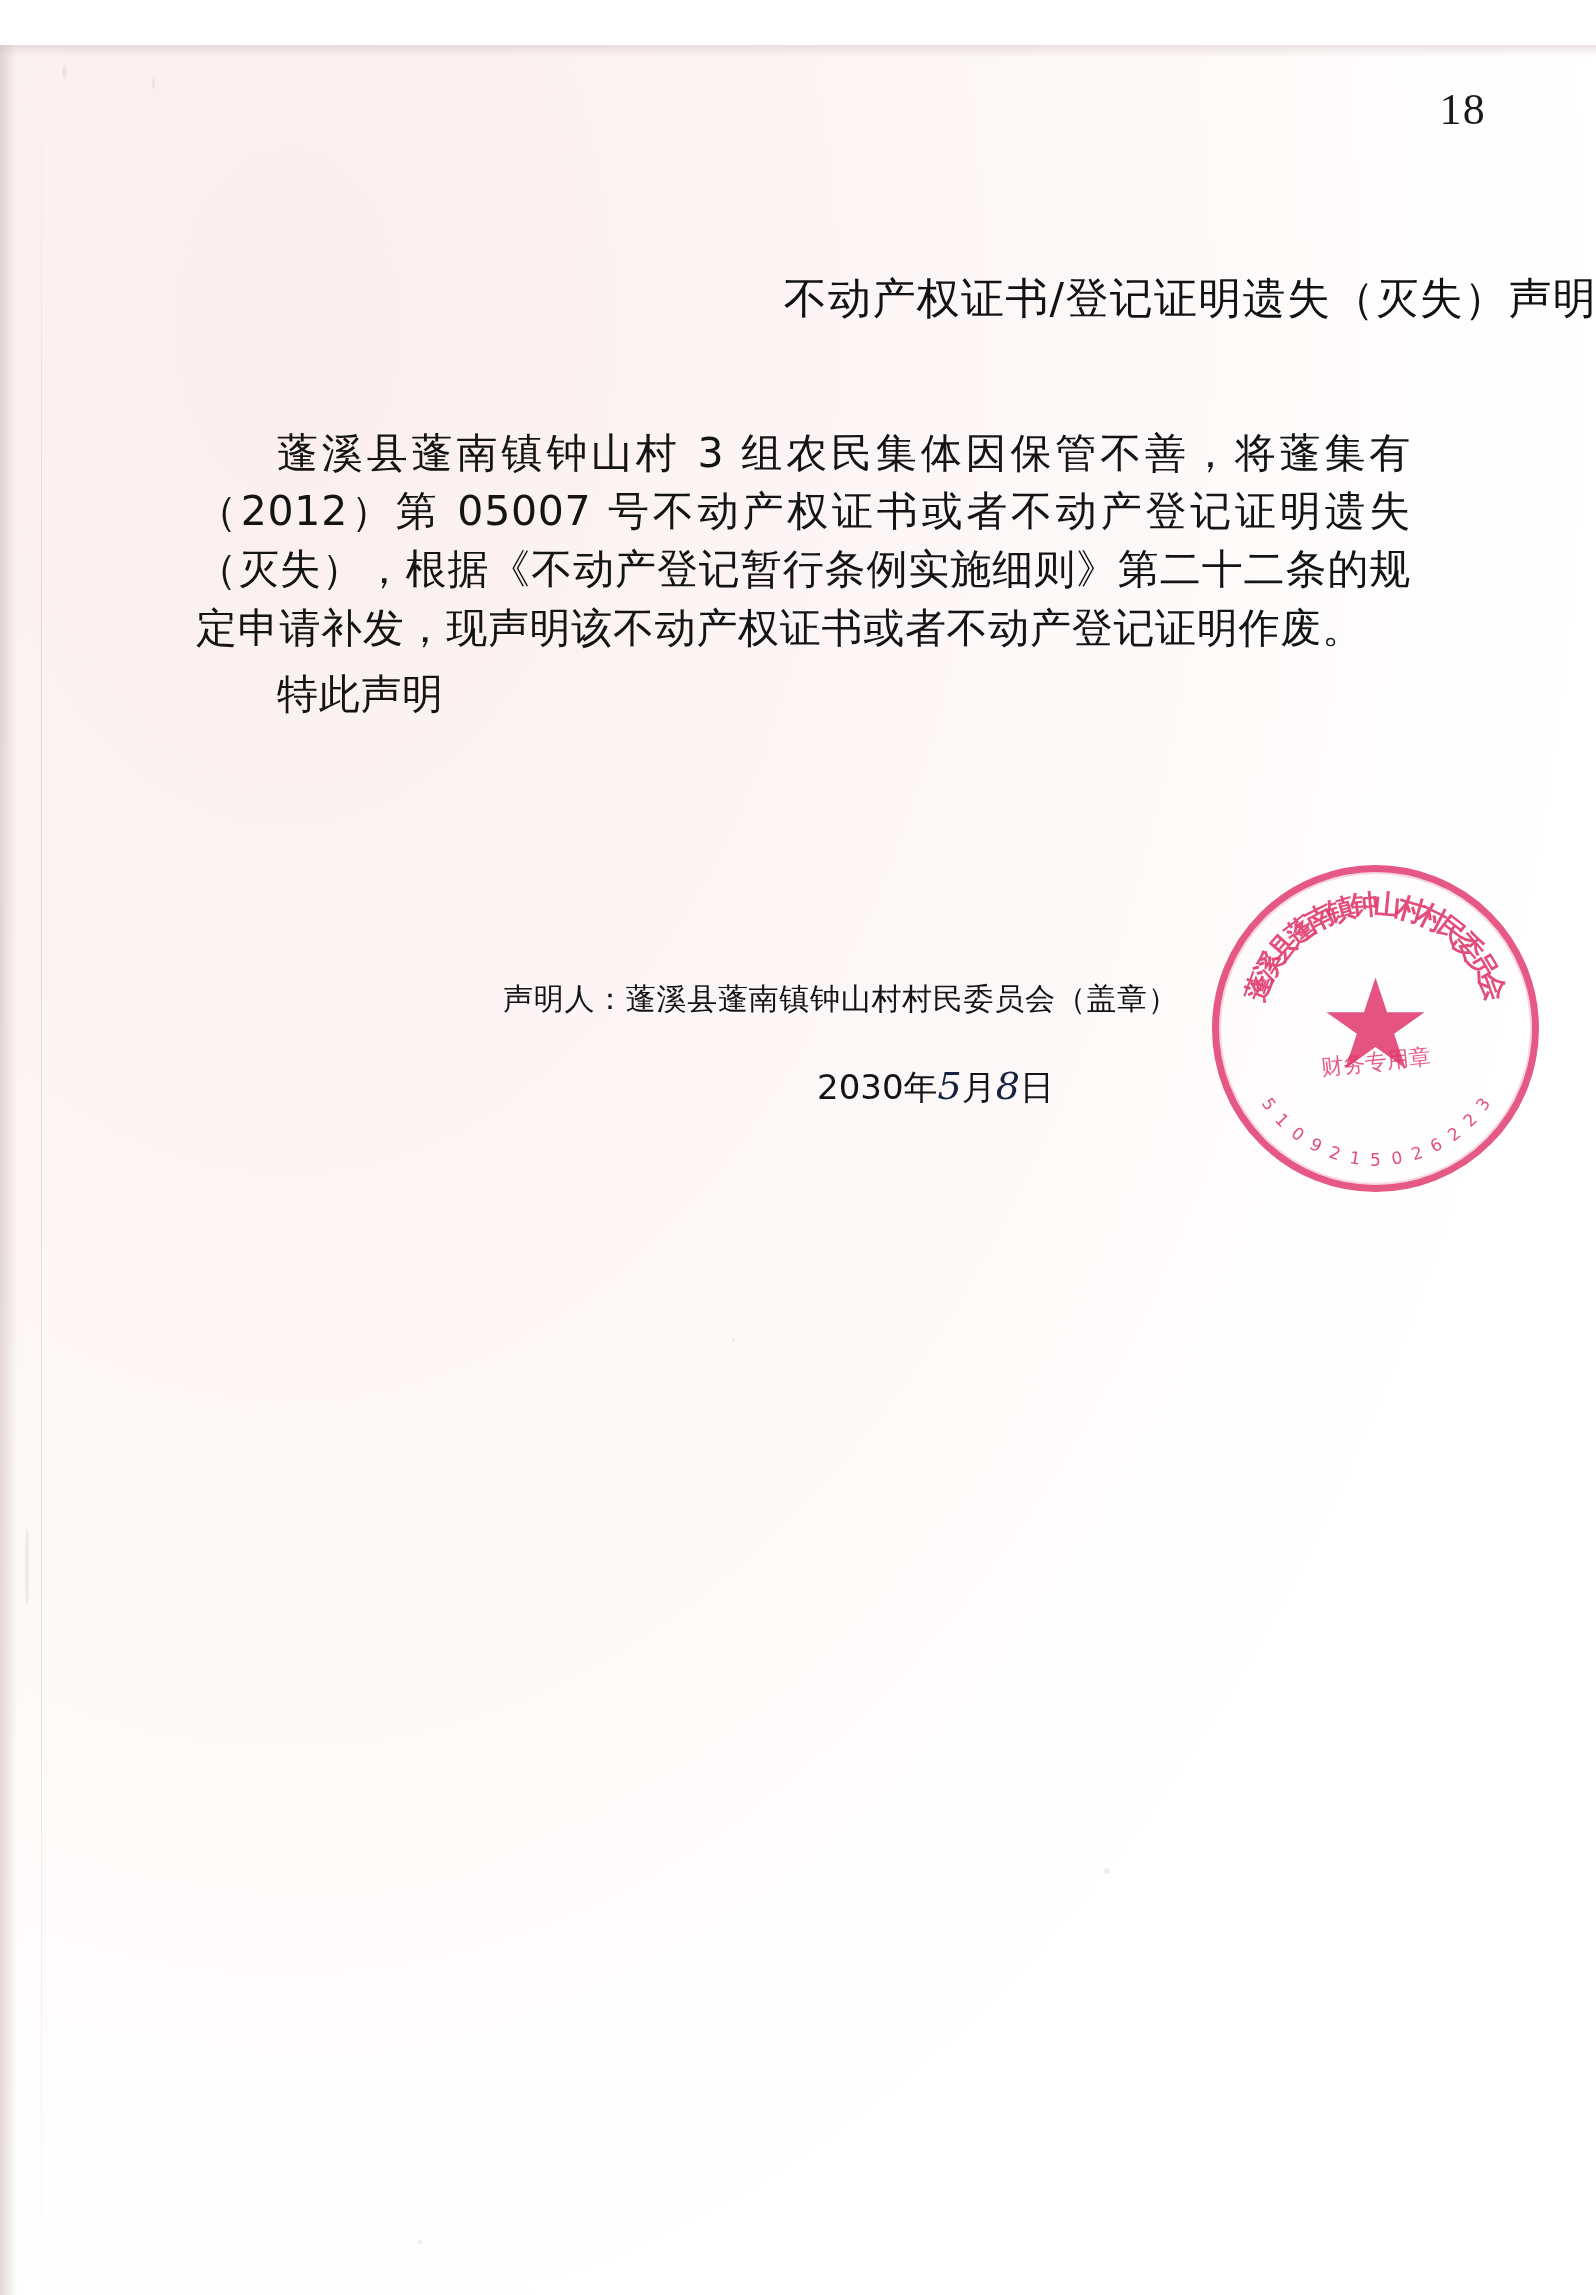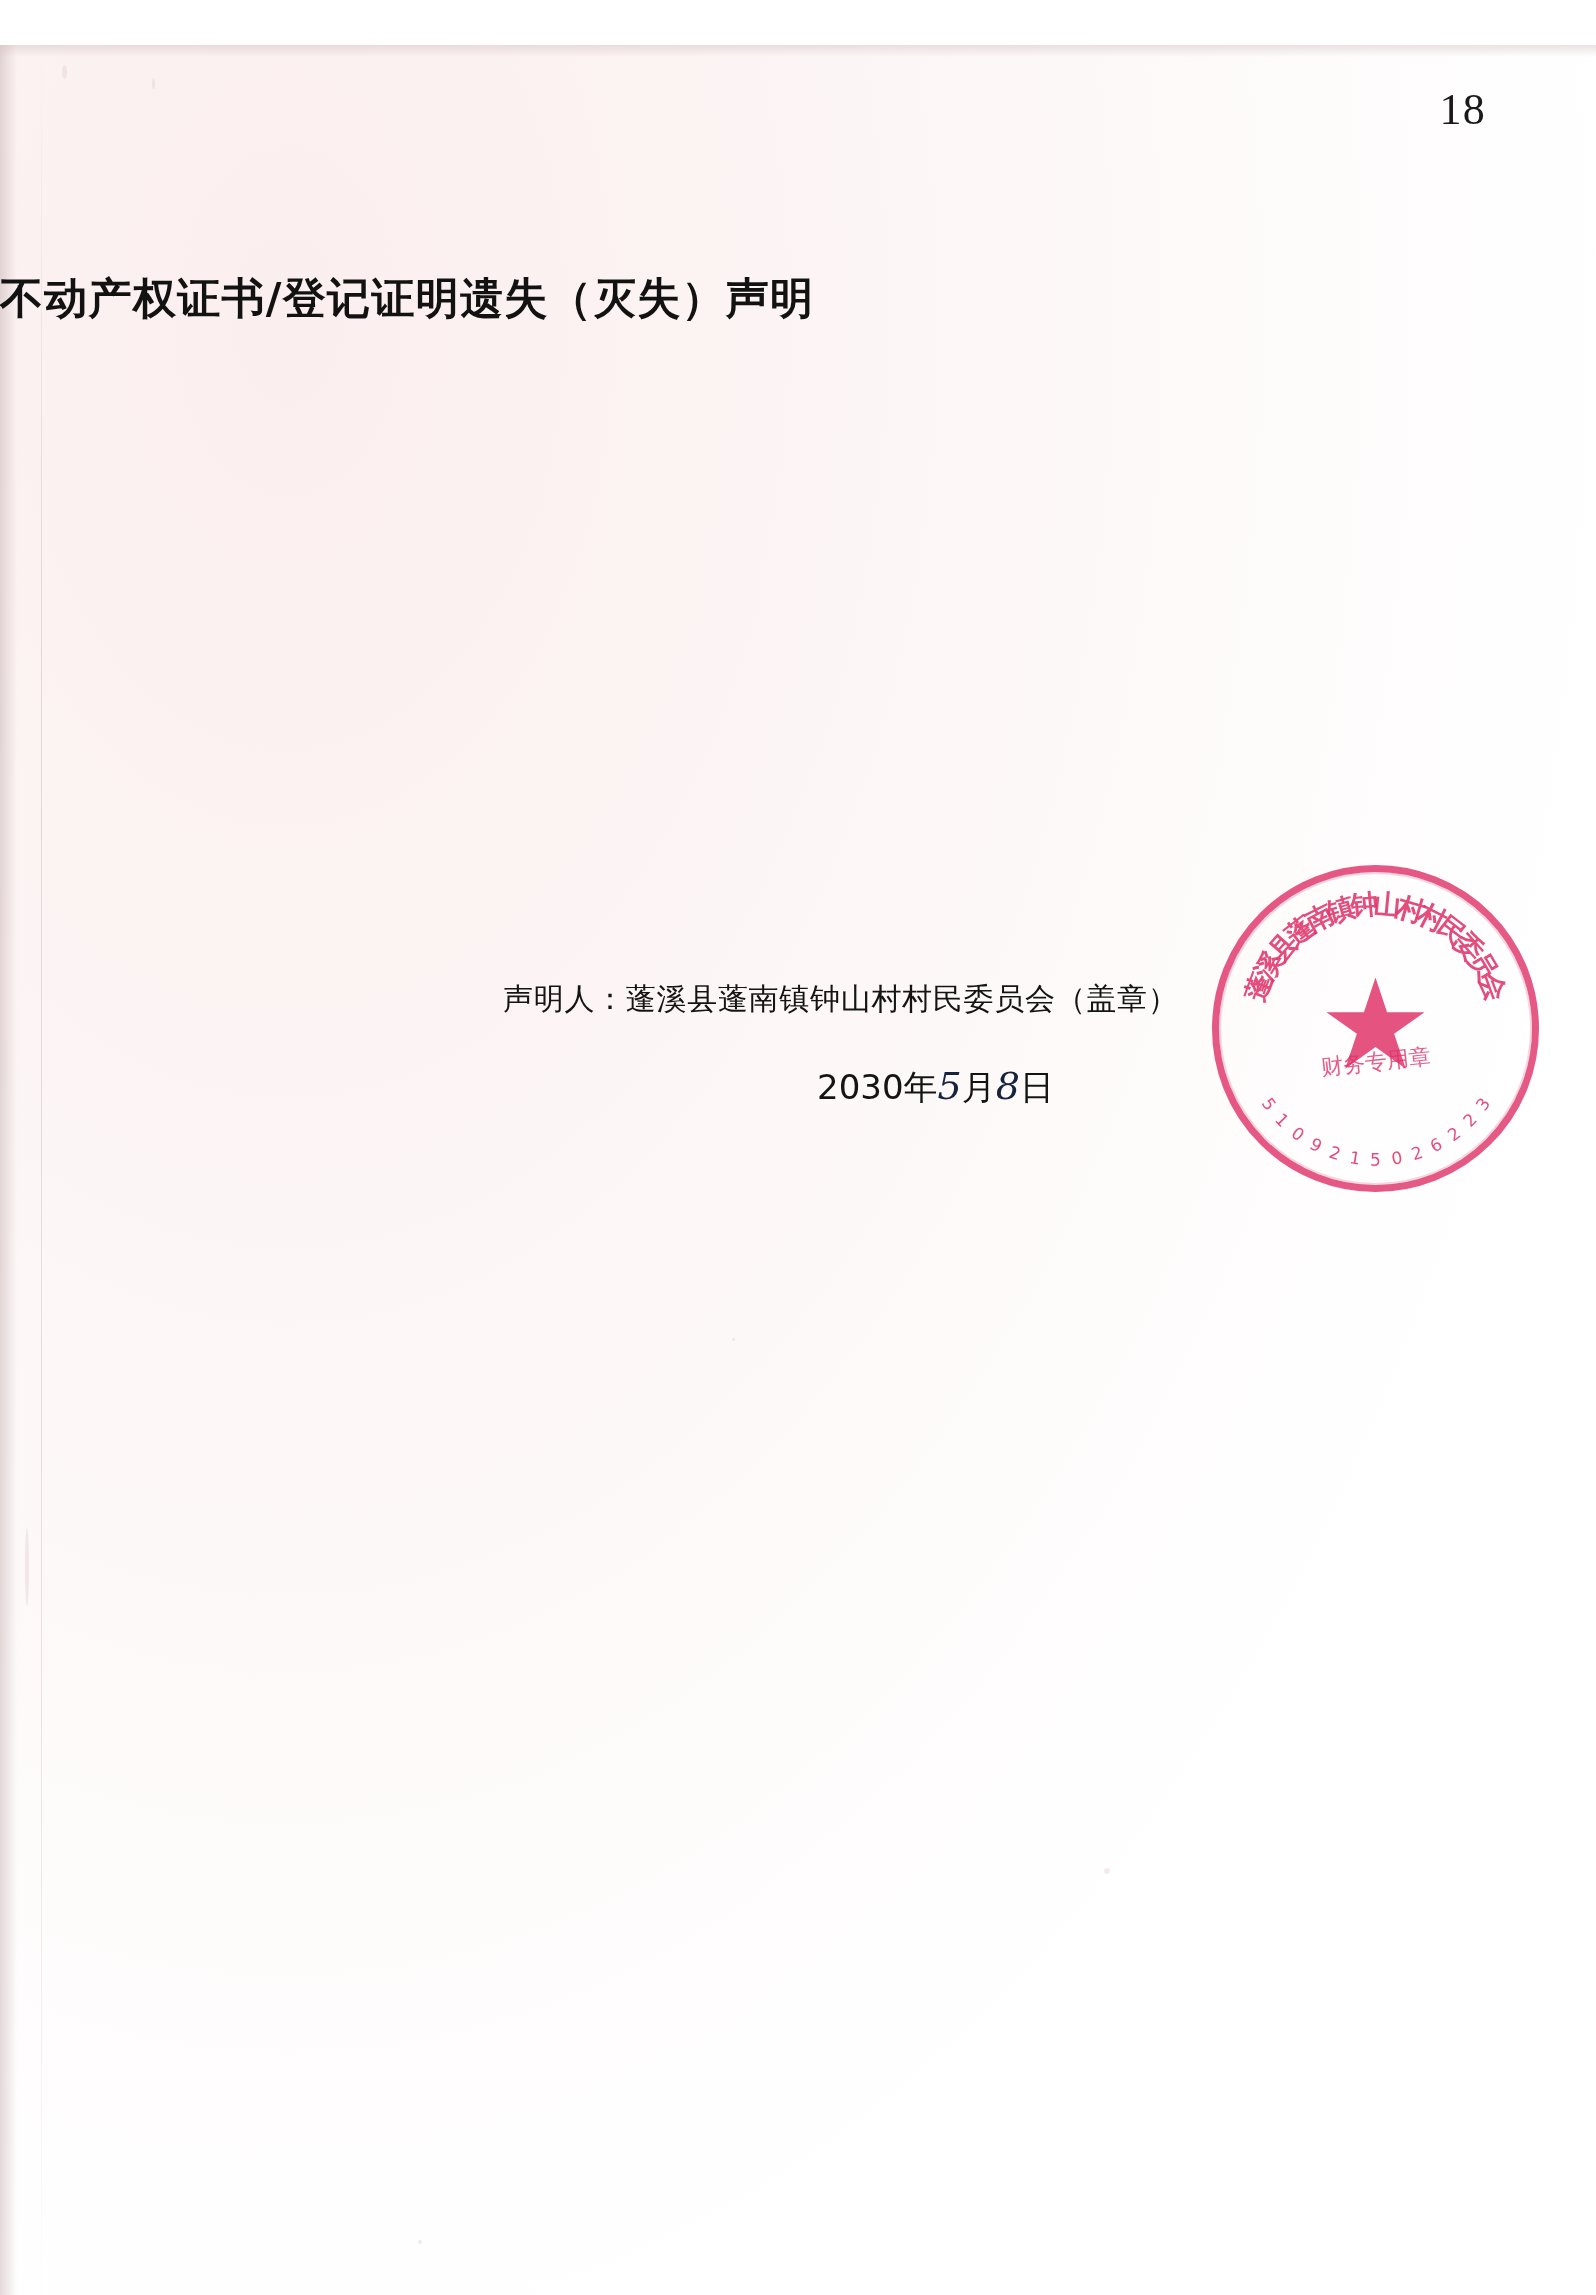--- a/index.html
+++ b/index.html
@@ -57,23 +57,23 @@
     font-size: 44px;
     font-family: "Liberation Serif", serif;
     color: #1a1a1a;
     letter-spacing: 1.3px;
   }
   .doc-title {
     position: absolute;
     left: 0;
     top: 225px;
     width: 100%;
-    text-align: left;
+    text-align: right;
     font-size: 43px;
-    font-weight: bold;
+    font-weight: normal;
     letter-spacing: 1.3px;
     color: #121212;
     font-family: "DejaVu Sans", "Liberation Sans", sans-serif;
   }
   .body-block {
     position: absolute;
     left: 196px;
     top: 379px;
     width: 1215px;
   }
@@ -204,20 +204,24 @@
   <div class="speck" style="left:152px; top:33px;  width:3.3px;  height:10.5px;"></div>
   <div class="speck" style="left:25px;  top:1483px;width:3.9px;  height:78px;"></div>
   <div class="speck" style="left:1104px;top:1823px;width:5.9px;  height:5.9px;"></div>
   <div class="speck" style="left:418px; top:2195px;width:3.9px;  height:3.9px;"></div>
   <div class="speck" style="left:732px;top:1293px;width:3.3px;  height:3.3px;"></div>
 
   <div class="page-number">18</div>
 
   <div class="doc-title">不动产权证书/登记证明遗失（灭失）声明</div>
 
+  <div class="body-block">
+    <p class="para indent">蓬溪县蓬南镇钟山村 3 组农民集体因保管不善，将蓬集有（2012）第 05007 号不动产权证书或者不动产登记证明遗失（灭失），根据《不动产登记暂行条例实施细则》第二十二条的规定申请补发，现声明该不动产权证书或者不动产登记证明作废。</p>
+    <p class="para indent">特此声明</p>
+  </div>
 
   <div class="sign-block">
     <div class="signer">
       <span>声明人：</span><span>蓬溪县蓬南镇钟山村村民委员会</span><span>（盖章）</span>
     </div>
     <div class="date-line">
       <span>2030</span><span>年</span><span class="hand">5</span><span>月</span><span class="hand">8</span><span>日</span>
     </div>
   </div>
 

